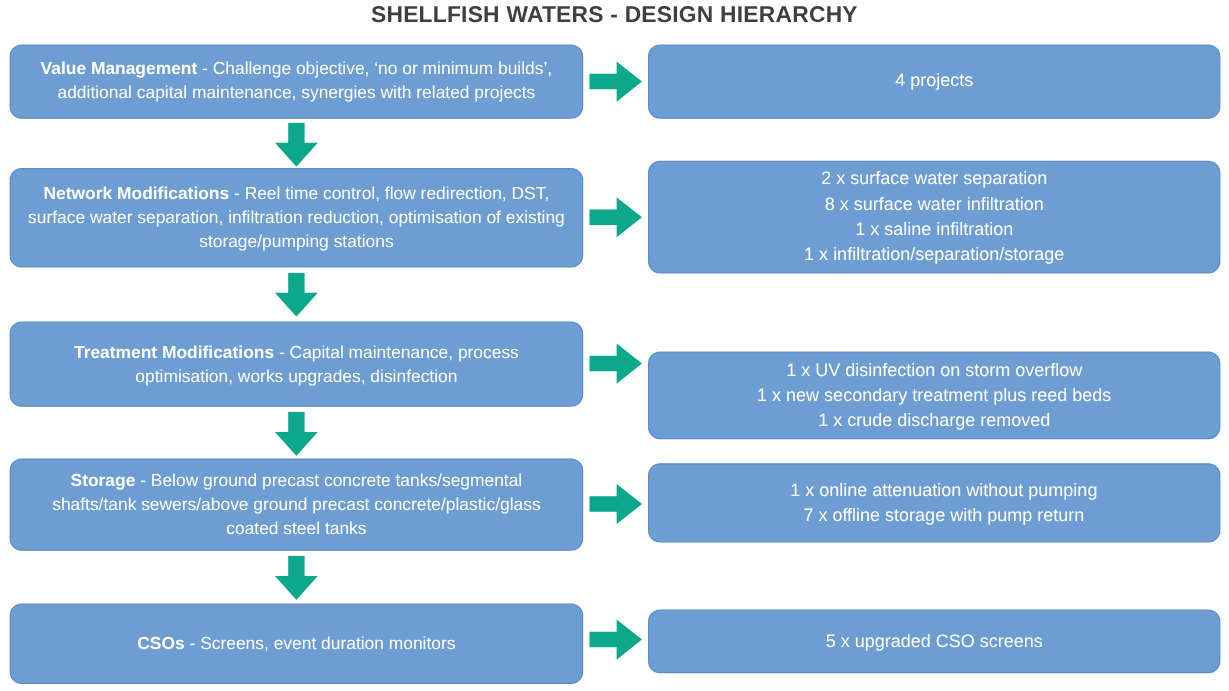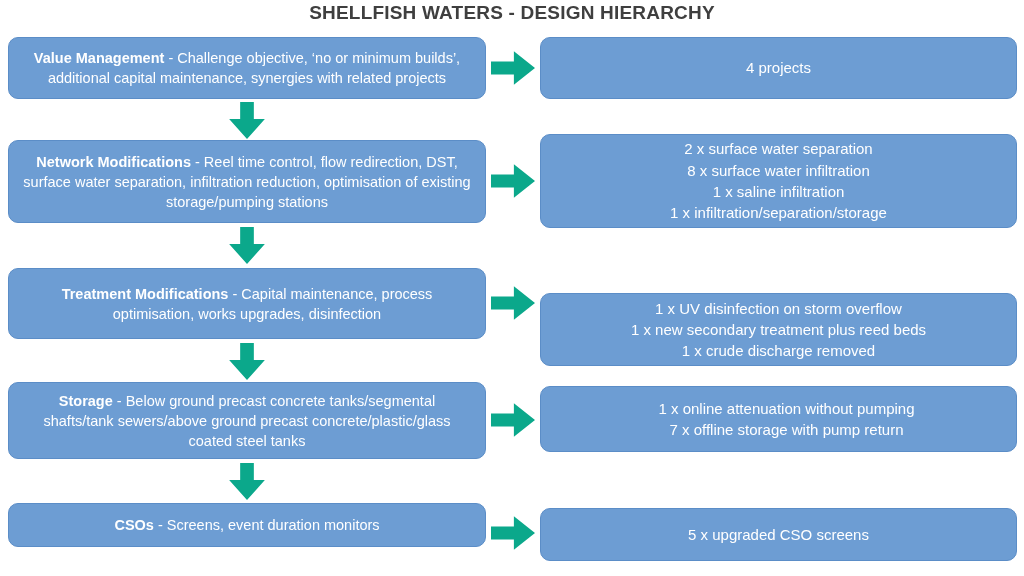--- a/index.html
+++ b/index.html
@@ -97,21 +97,21 @@
   </div>
   <div class="rarrow" style="top:401px;"></div>
   <div class="rightbox" style="top:386px; height:66px;padding-left:30px;">
     <div class="lines">
       <div>1 x online attenuation without pumping</div>
       <div>7 x offline storage with pump return</div>
     </div>
   </div>
   <div class="darrow" style="top:463px;"></div>
 
-  <div class="leftbox" style="top:503px; height:44px;">
+  <div class="leftbox" style="top:503px; height:67px;">
     <p class="boxtext"><span class="bold">CSOs</span><span> - Screens, event duration monitors</span></p>
   </div>
   <div class="rarrow" style="top:514px;"></div>
   <div class="rightbox" style="top:508px; height:53px;">
     <div class="lines">
       <div>5 x upgraded CSO screens</div>
     </div>
   </div>
 
 </div>

